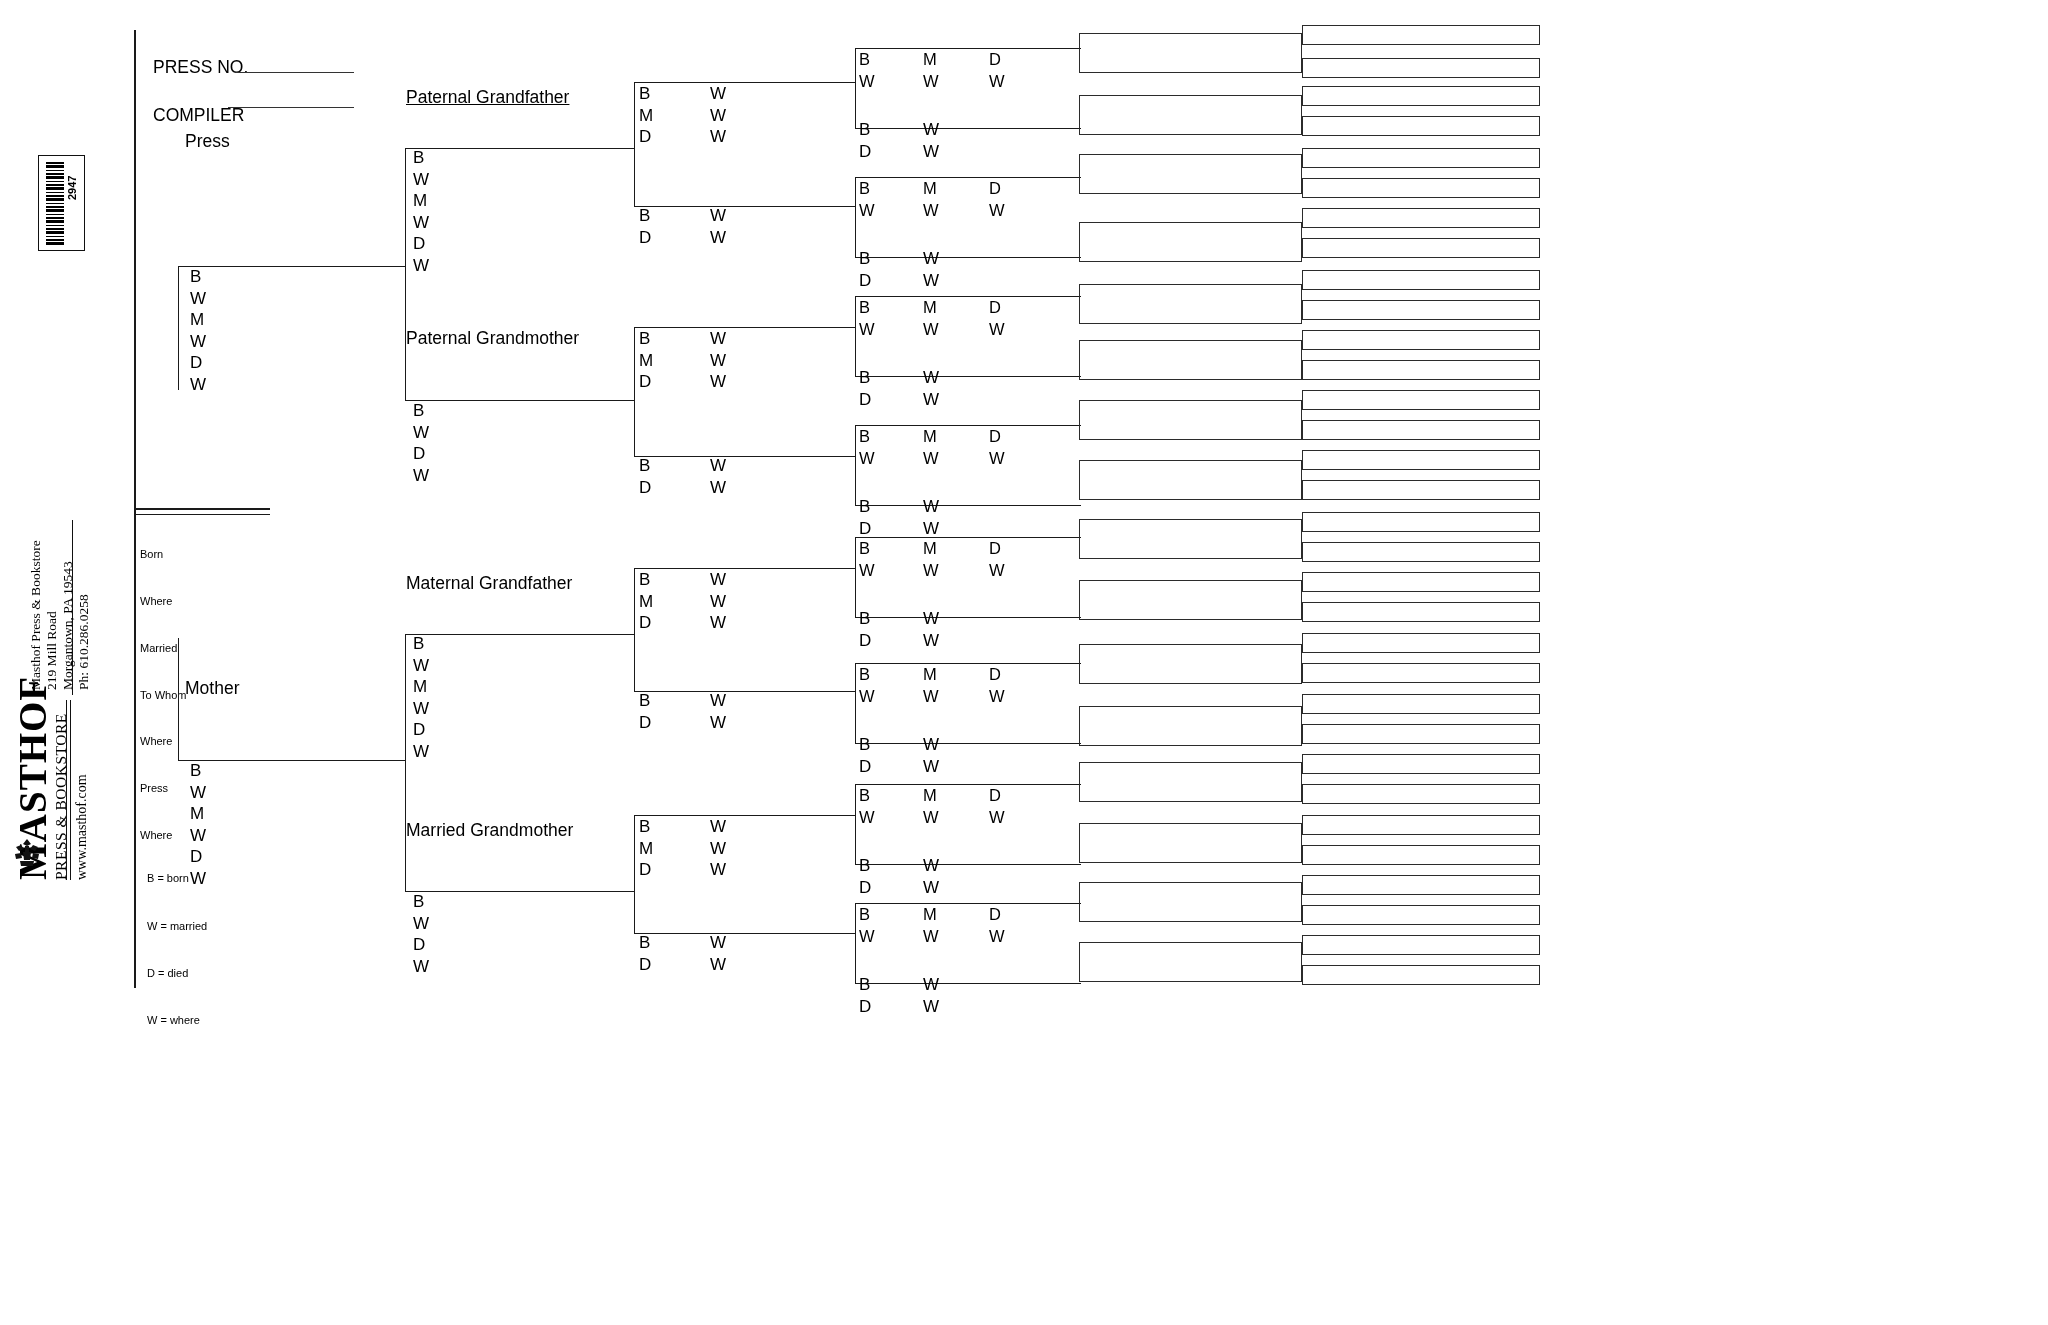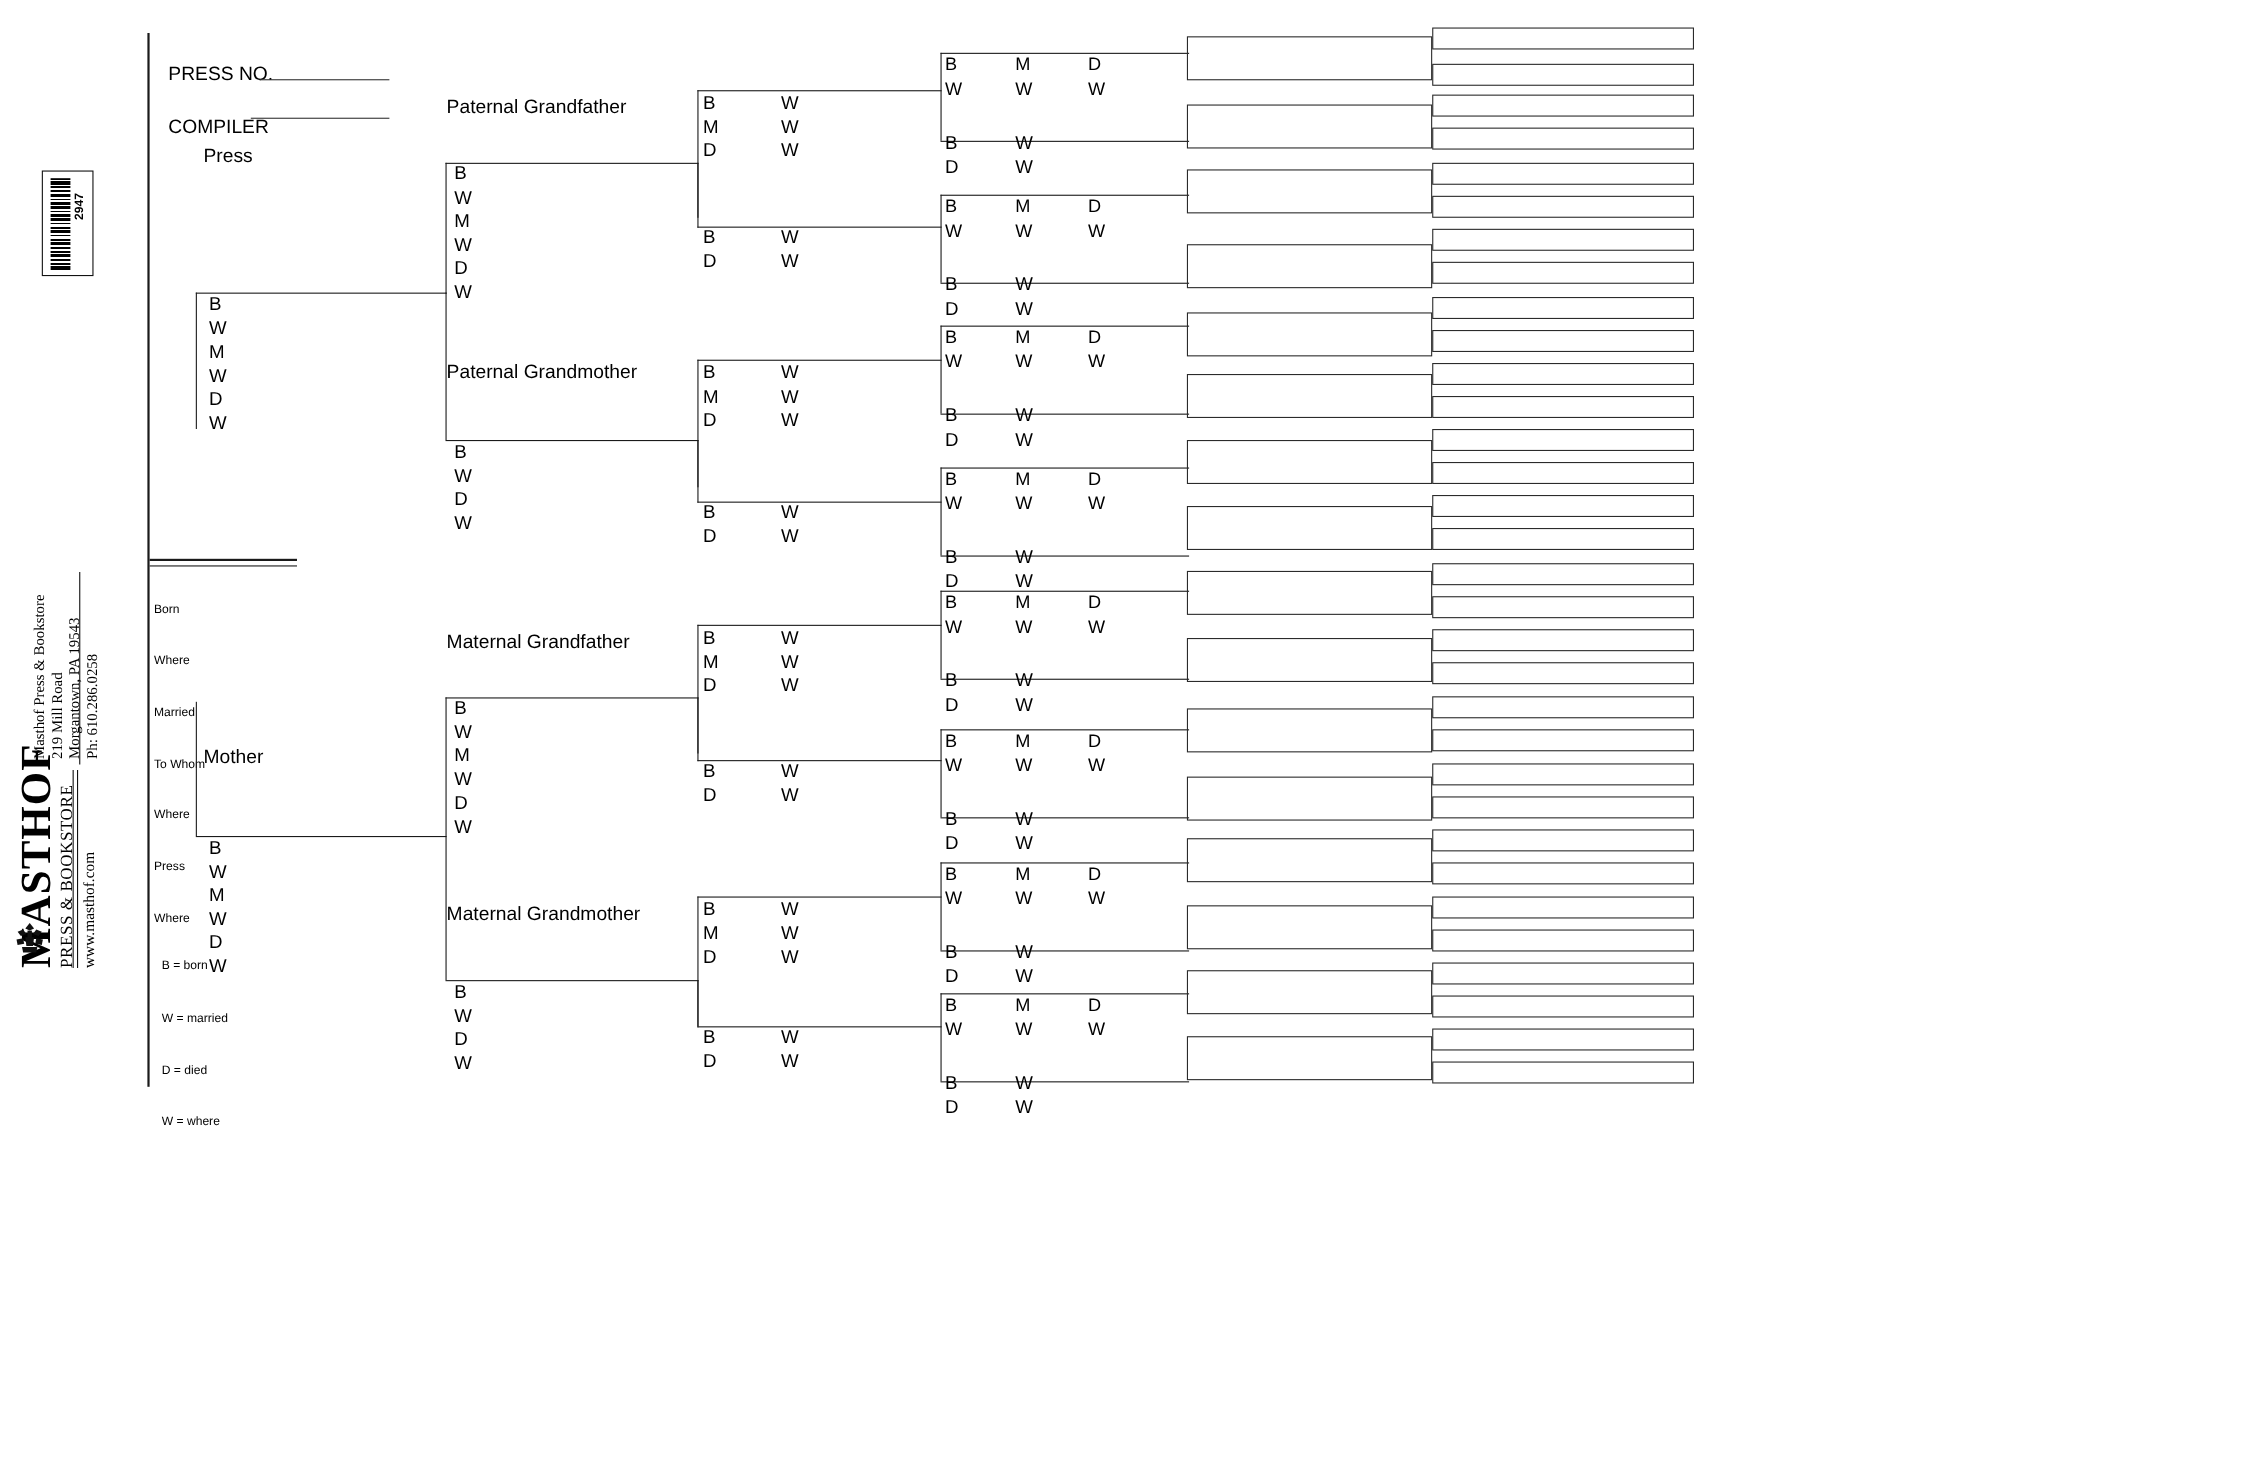--- a/index.html
+++ b/index.html
@@ -130,21 +130,21 @@
   <div class="txt txt-lbl" style="left:185px;top:678px;">Mother</div>
   <div class="ln vl" style="left:178px;top:638px;height:122px;"></div>
   <div class="ln hl" style="left:178px;top:760px;width:228px;"></div>
   <div class="stack" style="left:190px;top:760px;">B
 W
 M
 W
 D
 W</div>
 
-  <div class="txt txt-lbl" style="left:406px;top:87px;">Paternal Grandfather</div>
+  <div class="txt txt-lbl" style="left:406px;top:87px;text-decoration:underline;">Paternal Grandfather</div>
   <div class="ln vl" style="left:405px;top:148px;height:119px;"></div>
   <div class="ln hl" style="left:405px;top:148px;width:230px;"></div>
   <div class="stack" style="left:413px;top:147px;">B
 W
 M
 W
 D
 W</div>
 
   <div class="txt txt-lbl" style="left:406px;top:328px;">Paternal Grandmother</div>
@@ -158,21 +158,21 @@
   <div class="txt txt-lbl" style="left:406px;top:573px;">Maternal Grandfather</div>
   <div class="ln vl" style="left:405px;top:634px;height:126px;"></div>
   <div class="ln hl" style="left:405px;top:634px;width:230px;"></div>
   <div class="stack" style="left:413px;top:633px;">B
 W
 M
 W
 D
 W</div>
 
-  <div class="txt txt-lbl" style="left:406px;top:820px;">Maternal Grandmother</div>
+  <div class="txt txt-lbl" style="left:406px;top:820px;">Married Grandmother</div>
   <div class="ln vl" style="left:405px;top:760px;height:131px;"></div>
   <div class="ln hl" style="left:405px;top:891px;width:230px;"></div>
   <div class="stack" style="left:413px;top:891px;">B
 W
 D
 W</div>
 
   <div class="ln vl" style="left:634px;top:82px;height:116px;"></div>
   <div class="ln hl" style="left:634px;top:82px;width:222px;"></div>
   <div class="stack" style="left:639px;top:83px;">B

